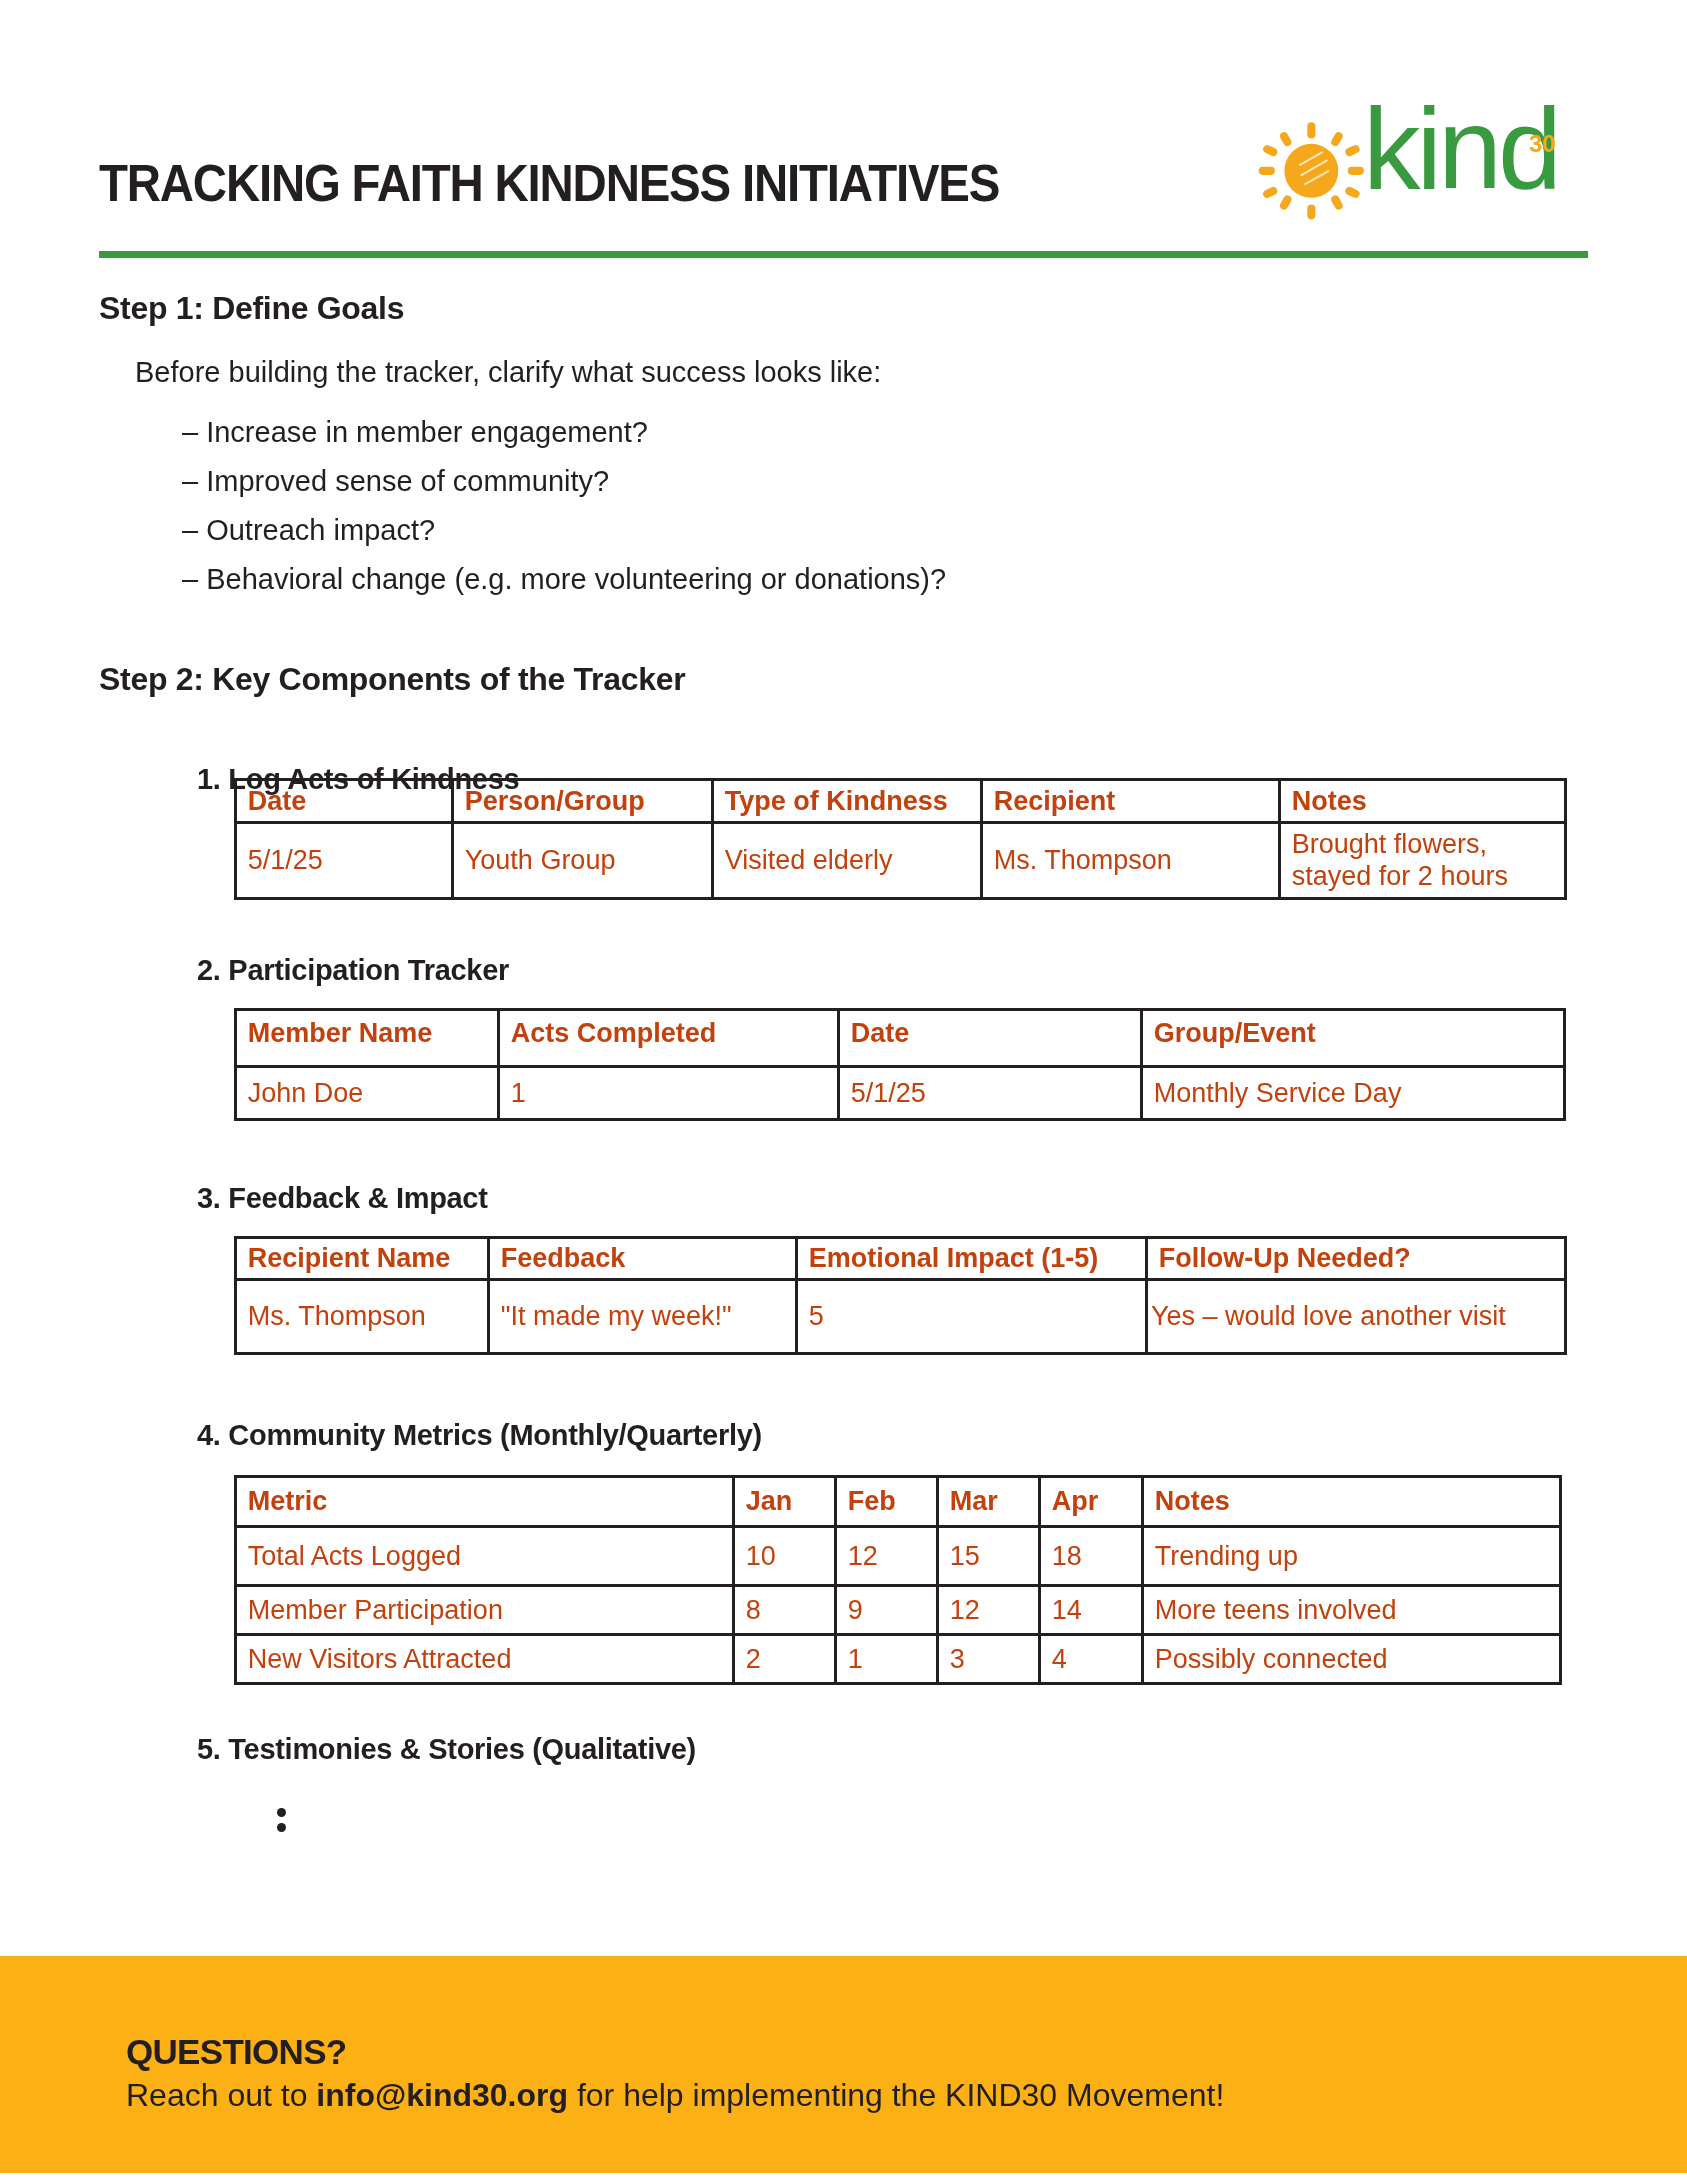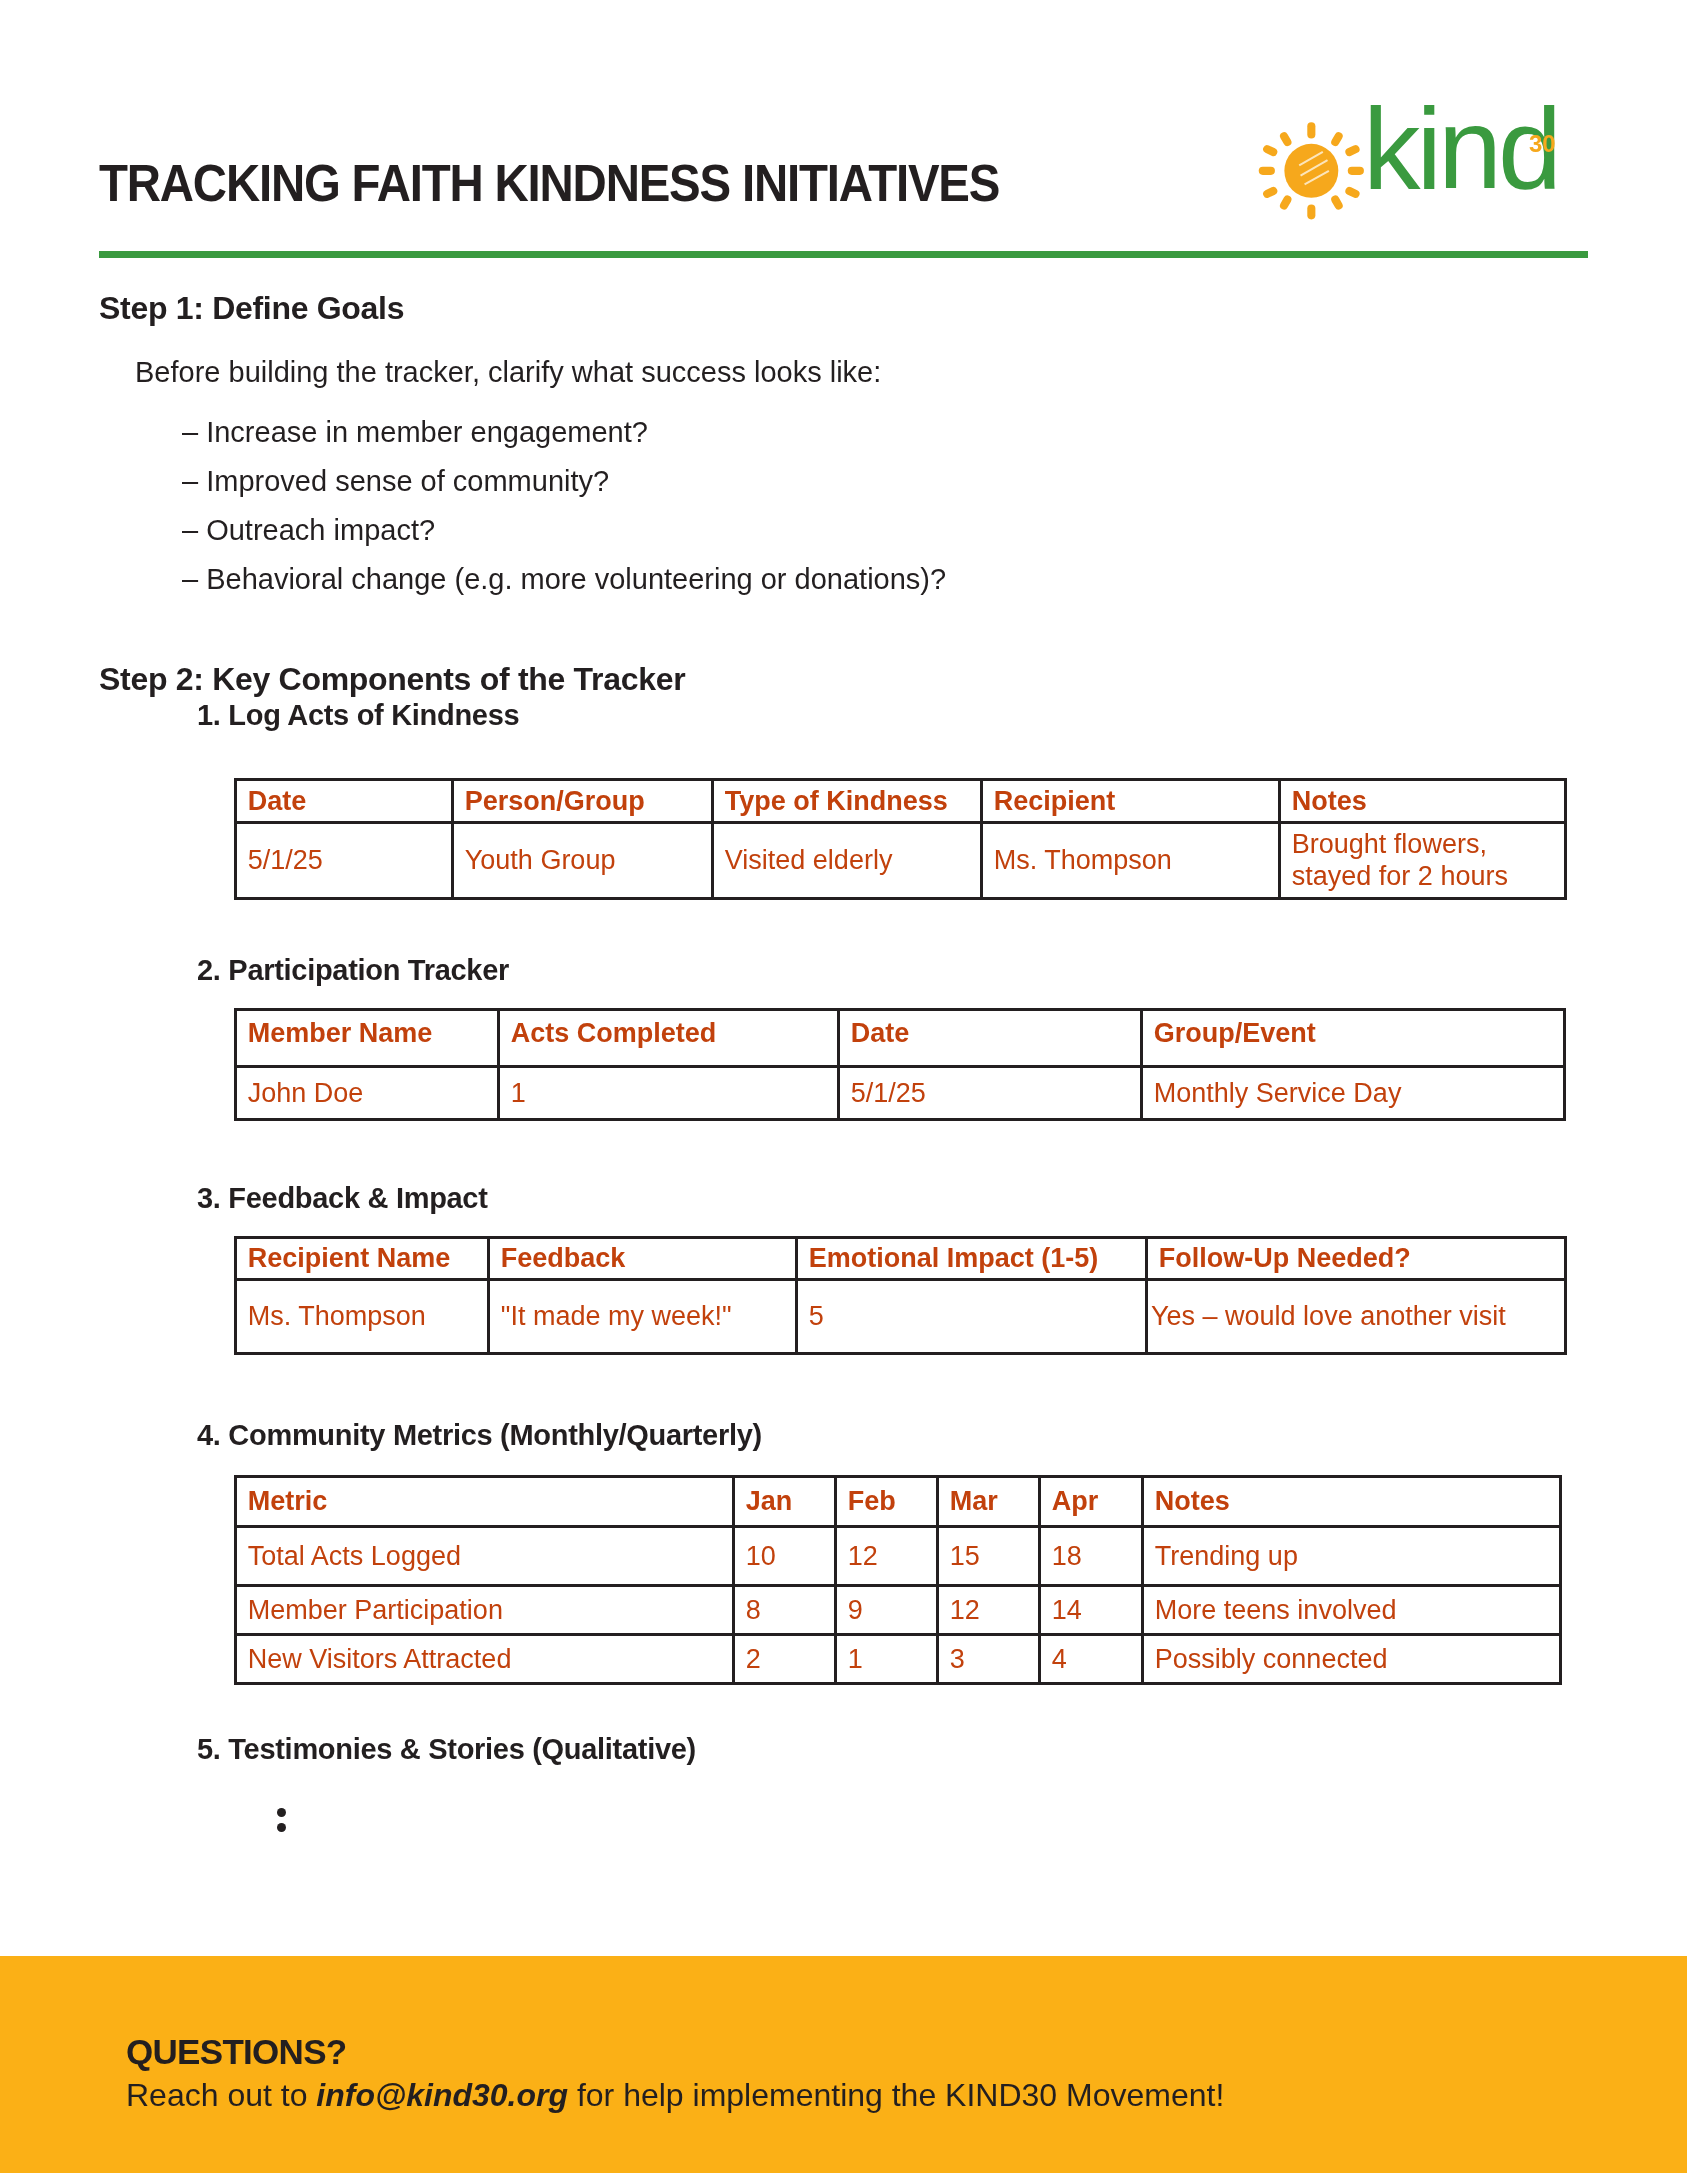--- a/index.html
+++ b/index.html
@@ -63,21 +63,21 @@
   }
   .footer {
     position: absolute; left: 0; top: 1956px; width: 1687px; height: 217px; background: #fbb016;
   }
   .footer-title {
     position: absolute; left: 126px; top: 76px; font-size: 35px; font-weight: 700; letter-spacing: -0.7px;
   }
   .footer-text {
     position: absolute; left: 126px; top: 121px; font-size: 32px; white-space: nowrap;
   }
-  .footer-text .email { font-weight: 700; font-style: italic; }
+  .footer-text .email { font-weight: 700; }
 </style>
 </head>
 <body>
 
 <h1 class="page-title">TRACKING FAITH KINDNESS INITIATIVES</h1>
 
 <div class="logo">
   <svg class="logo-sun" viewBox="0 0 175 155">
     <g fill="#f6a81c">
       <circle cx="88" cy="78" r="40"></circle>
@@ -110,21 +110,21 @@
 <p class="intro">Before building the tracker, clarify what success looks like:</p>
 <ul class="goal-list">
   <li>– Increase in member engagement?</li>
   <li>– Improved sense of community?</li>
   <li>– Outreach impact?</li>
   <li>– Behavioral change (e.g. more volunteering or donations)?</li>
 </ul>
 
 <h2 class="step-heading" style="top:661px">Step 2: Key Components of the Tracker</h2>
 
-<h3 class="sub-heading" style="top:699px">1. Log Acts of Kindness</h3>
+<h3 class="sub-heading" style="top:763px">1. Log Acts of Kindness</h3>
 <table class="grid" style="left:234px; top:778px; width:1330px;">
   <colgroup>
       <col style="width:217px">
       <col style="width:260px">
       <col style="width:269px">
       <col style="width:298px">
       <col style="width:286px">
     </colgroup>
   <tbody>
       <tr style="height:43px">

